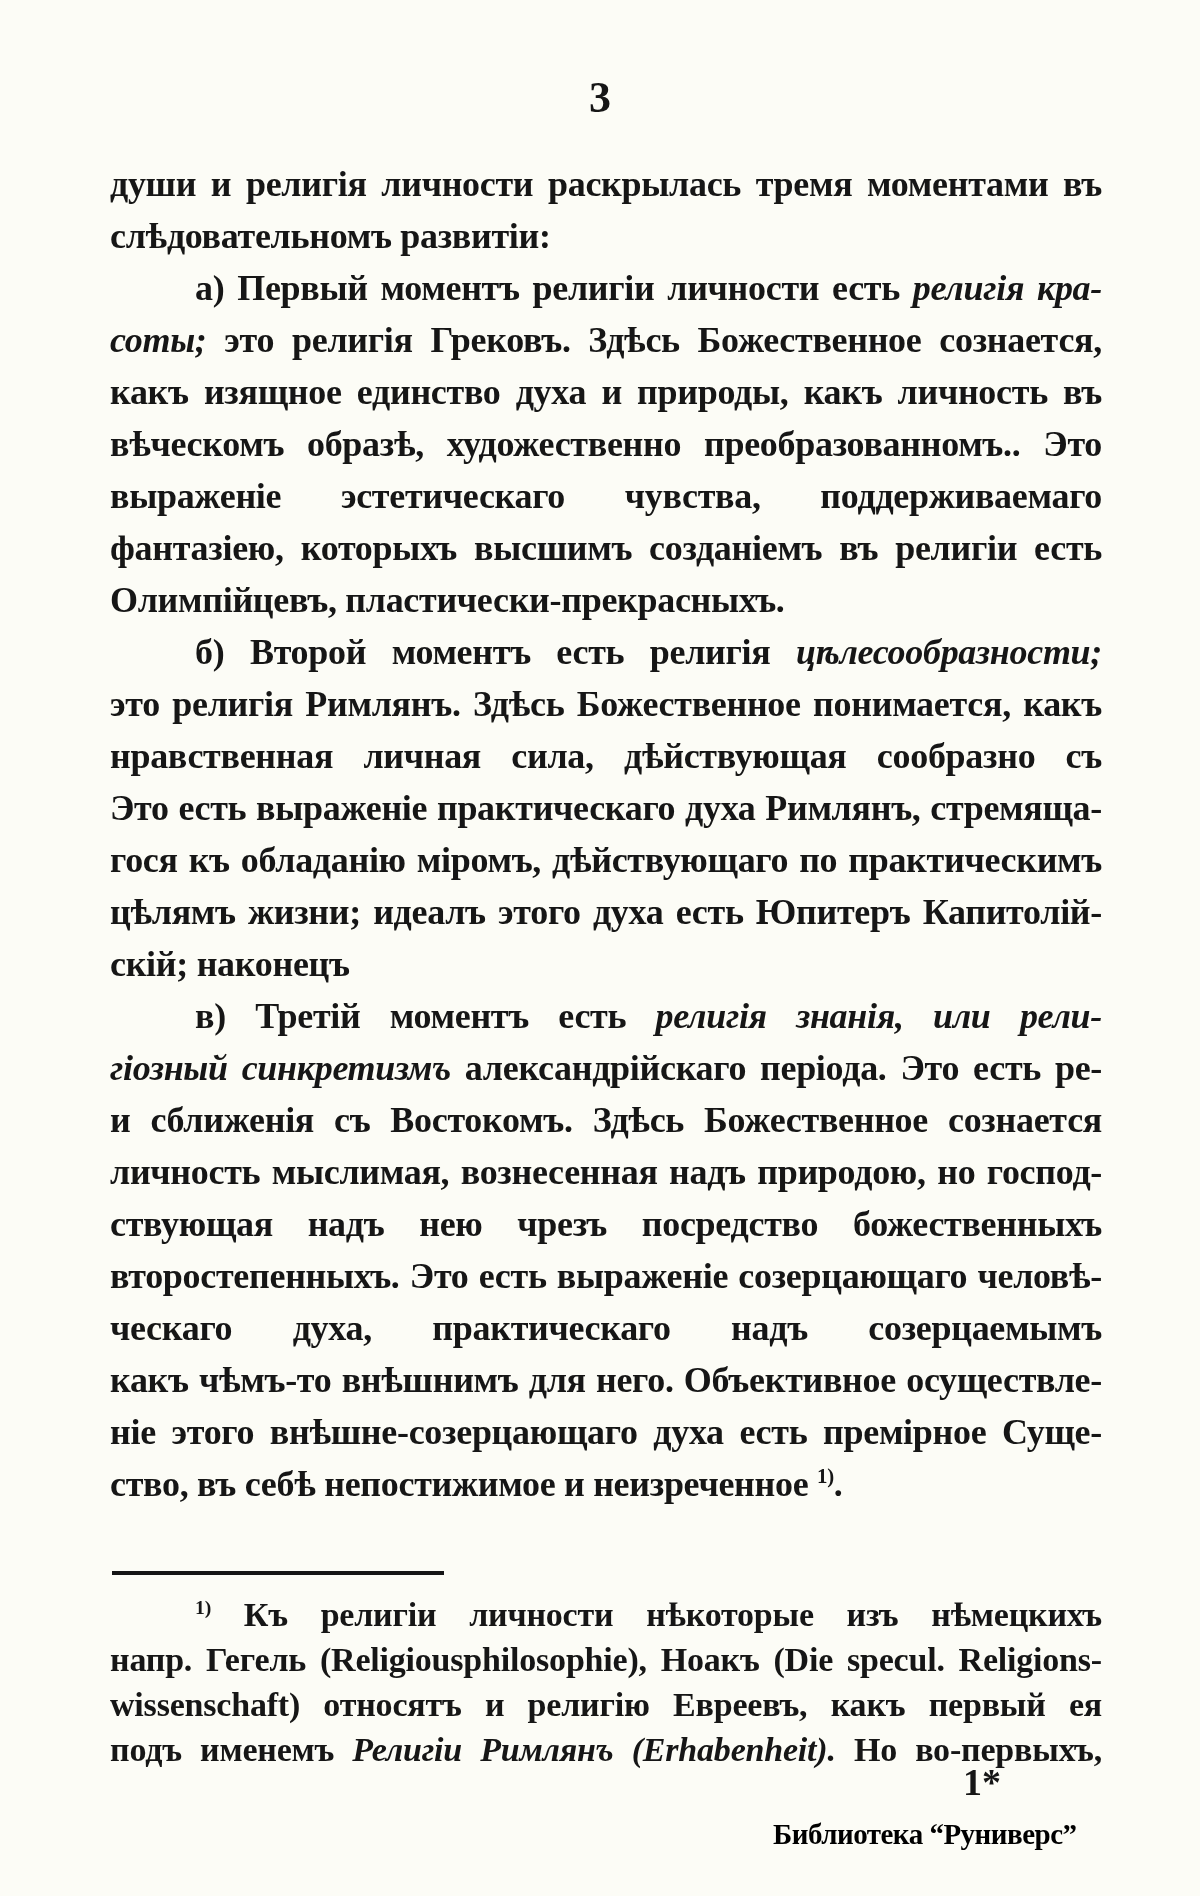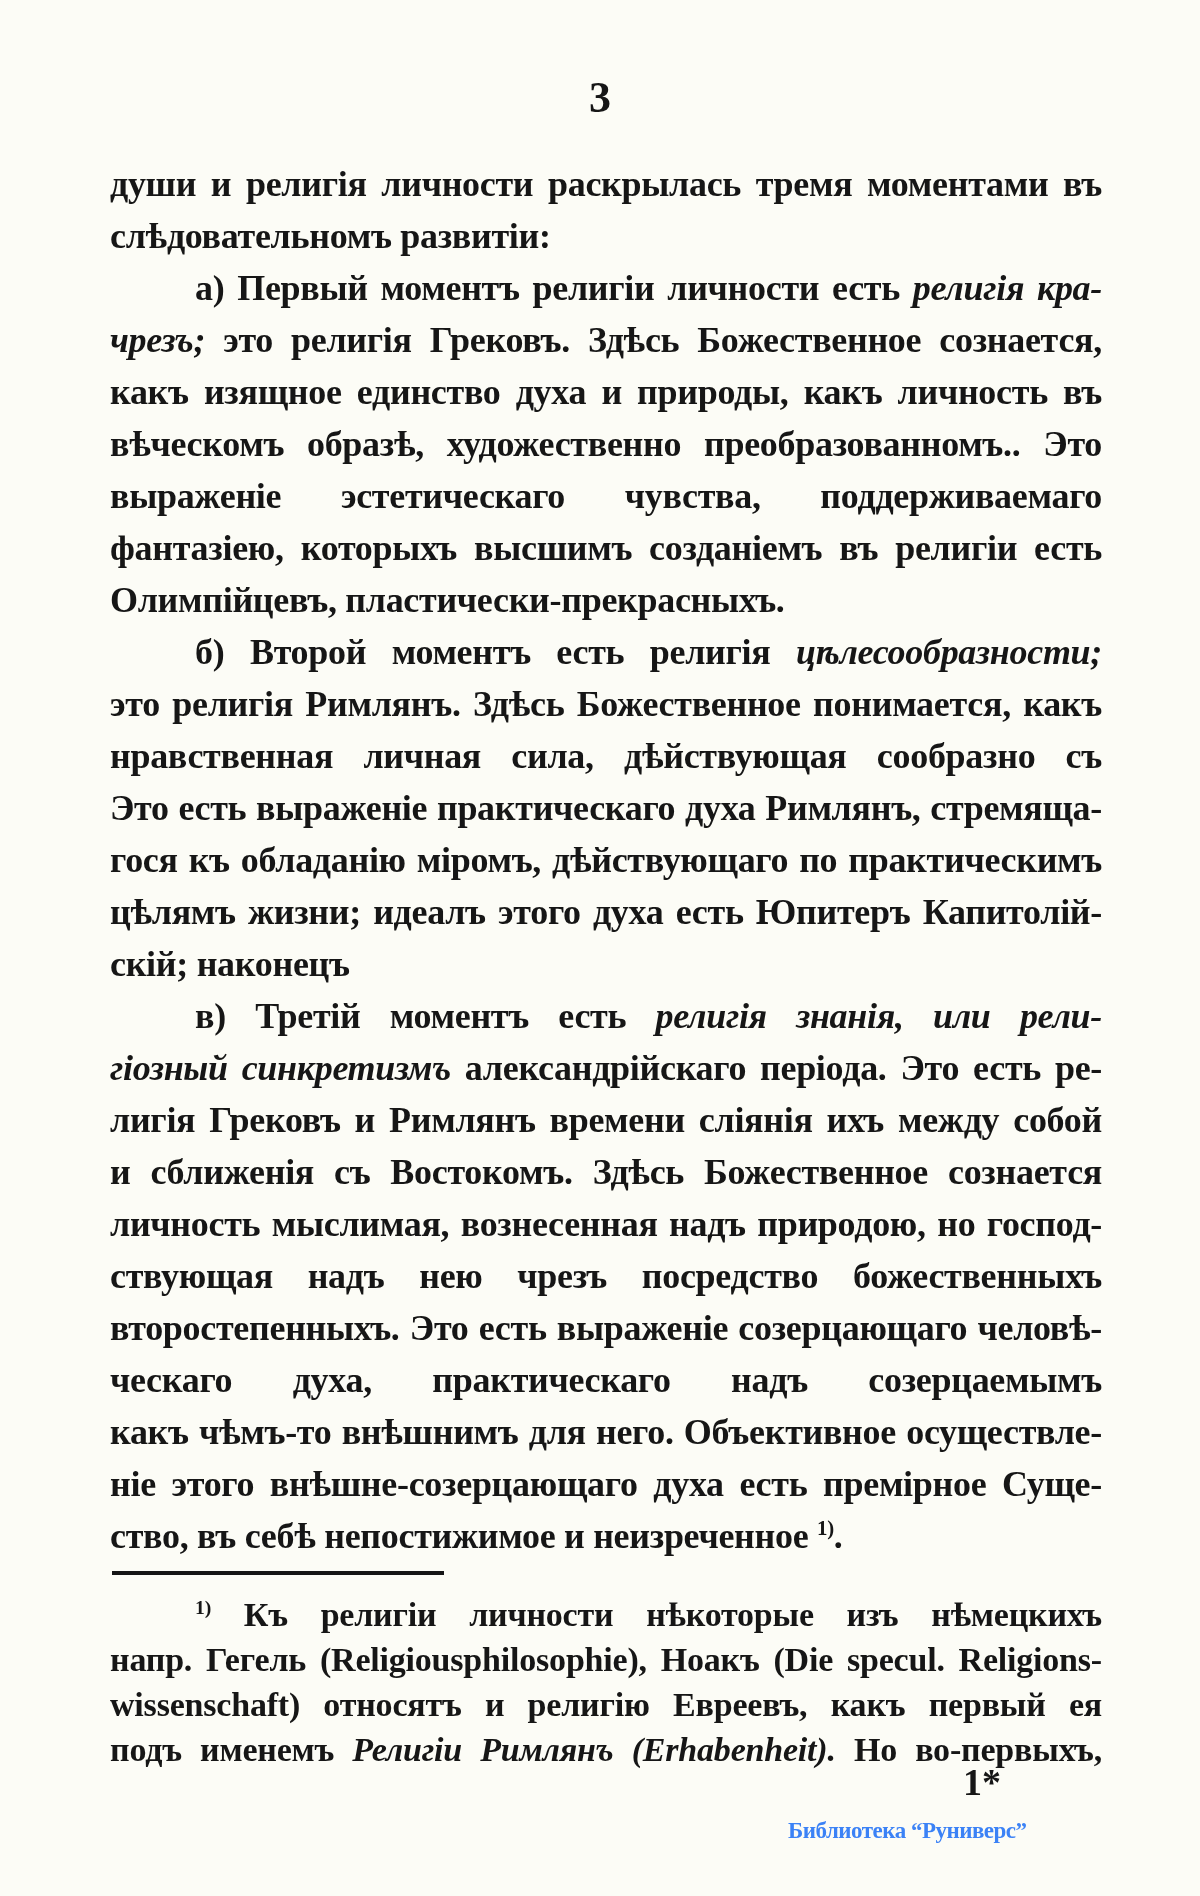--- a/index.html
+++ b/index.html
@@ -38,53 +38,51 @@
     font-size:34px;font-weight:700;line-height:45px;
     letter-spacing:-0.2px;
   }
   .footnote .line{height:45px;}
   .signature{
     position:absolute;left:963px;top:1760px;
     font-size:38px;font-weight:700;
   }
   .watermark{
     position:absolute;left:773px;top:1818px;
-    font-size:23px;font-weight:700;
-    color:#3b82f6;letter-spacing:-0.5px;
+    font-size:29px;font-weight:700;
+    color:#000000;letter-spacing:-0.5px;
     font-family:"Liberation Serif", serif;
-    margin-left:15px;
   }
 </style>
 </head>
 <body>
 
 <div class="page">
 
   <div class="pagenum">3</div>
 
   <div class="body-text">
       <div class="line j"><span>души и религія личности раскрылась тремя моментами въ по-</span></div>
       <div class="line"><span>слѣдовательномъ развитіи:</span></div>
       <div class="line j ind"><span>а) Первый моментъ религіи личности есть </span><em>религія кра-</em></div>
-      <div class="line j"><em>чрезъ;</em><span> это религія Грековъ. Здѣсь Божественное сознается,</span></div>
+      <div class="line j"><em>соты;</em><span> это религія Грековъ. Здѣсь Божественное сознается,</span></div>
       <div class="line j"><span>какъ изящное единство духа и природы, какъ личность въ чело-</span></div>
       <div class="line j"><span>вѣческомъ образѣ, художественно преобразованномъ.. Это есть</span></div>
       <div class="line j"><span>выраженіе эстетическаго чувства, поддерживаемаго творческою</span></div>
       <div class="line j"><span>фантазіею, которыхъ высшимъ созданіемъ въ религіи есть кругъ</span></div>
       <div class="line"><span>Олимпійцевъ, пластически-прекрасныхъ.</span></div>
       <div class="line j ind"><span>б) Второй моментъ есть религія </span><em>цѣлесообразности;</em></div>
       <div class="line j"><span>это религія Римлянъ. Здѣсь Божественное понимается, какъ</span></div>
       <div class="line j"><span>нравственная личная сила, дѣйствующая сообразно съ цѣлями.</span></div>
       <div class="line j"><span>Это есть выраженіе практическаго духа Римлянъ, стремяща-</span></div>
       <div class="line j"><span>гося къ обладанію міромъ, дѣйствующаго по практическимъ</span></div>
       <div class="line j"><span>цѣлямъ жизни; идеалъ этого духа есть Юпитеръ Капитолій-</span></div>
       <div class="line"><span>скій; наконецъ</span></div>
       <div class="line j ind"><span>в) Третій моментъ есть </span><em>религія знанія, или рели-</em></div>
       <div class="line j"><em>гіозный синкретизмъ</em><span> александрійскаго періода. Это есть ре-</span></div>
-      <div class="line j"><span>лигія Грековъ и Римлянъ времени сліянія ихъ между собой</span></div>
       <div class="line j"><span>и сближенія съ Востокомъ. Здѣсь Божественное сознается какъ</span></div>
       <div class="line j"><span>личность мыслимая, вознесенная надъ природою, но господ-</span></div>
       <div class="line j"><span>ствующая надъ нею чрезъ посредство божественныхъ существъ</span></div>
       <div class="line j"><span>второстепенныхъ. Это есть выраженіе созерцающаго человѣ-</span></div>
       <div class="line j"><span>ческаго духа, практическаго надъ созерцаемымъ предметомъ,</span></div>
       <div class="line j"><span>какъ чѣмъ-то внѣшнимъ для него. Объективное осуществле-</span></div>
       <div class="line j"><span>ніе этого внѣшне-созерцающаго духа есть премірное Суще-</span></div>
       <div class="line"><span>ство, въ себѣ непостижимое и неизреченное </span><sup>1)</sup><span>.</span></div>
     </div>
 

